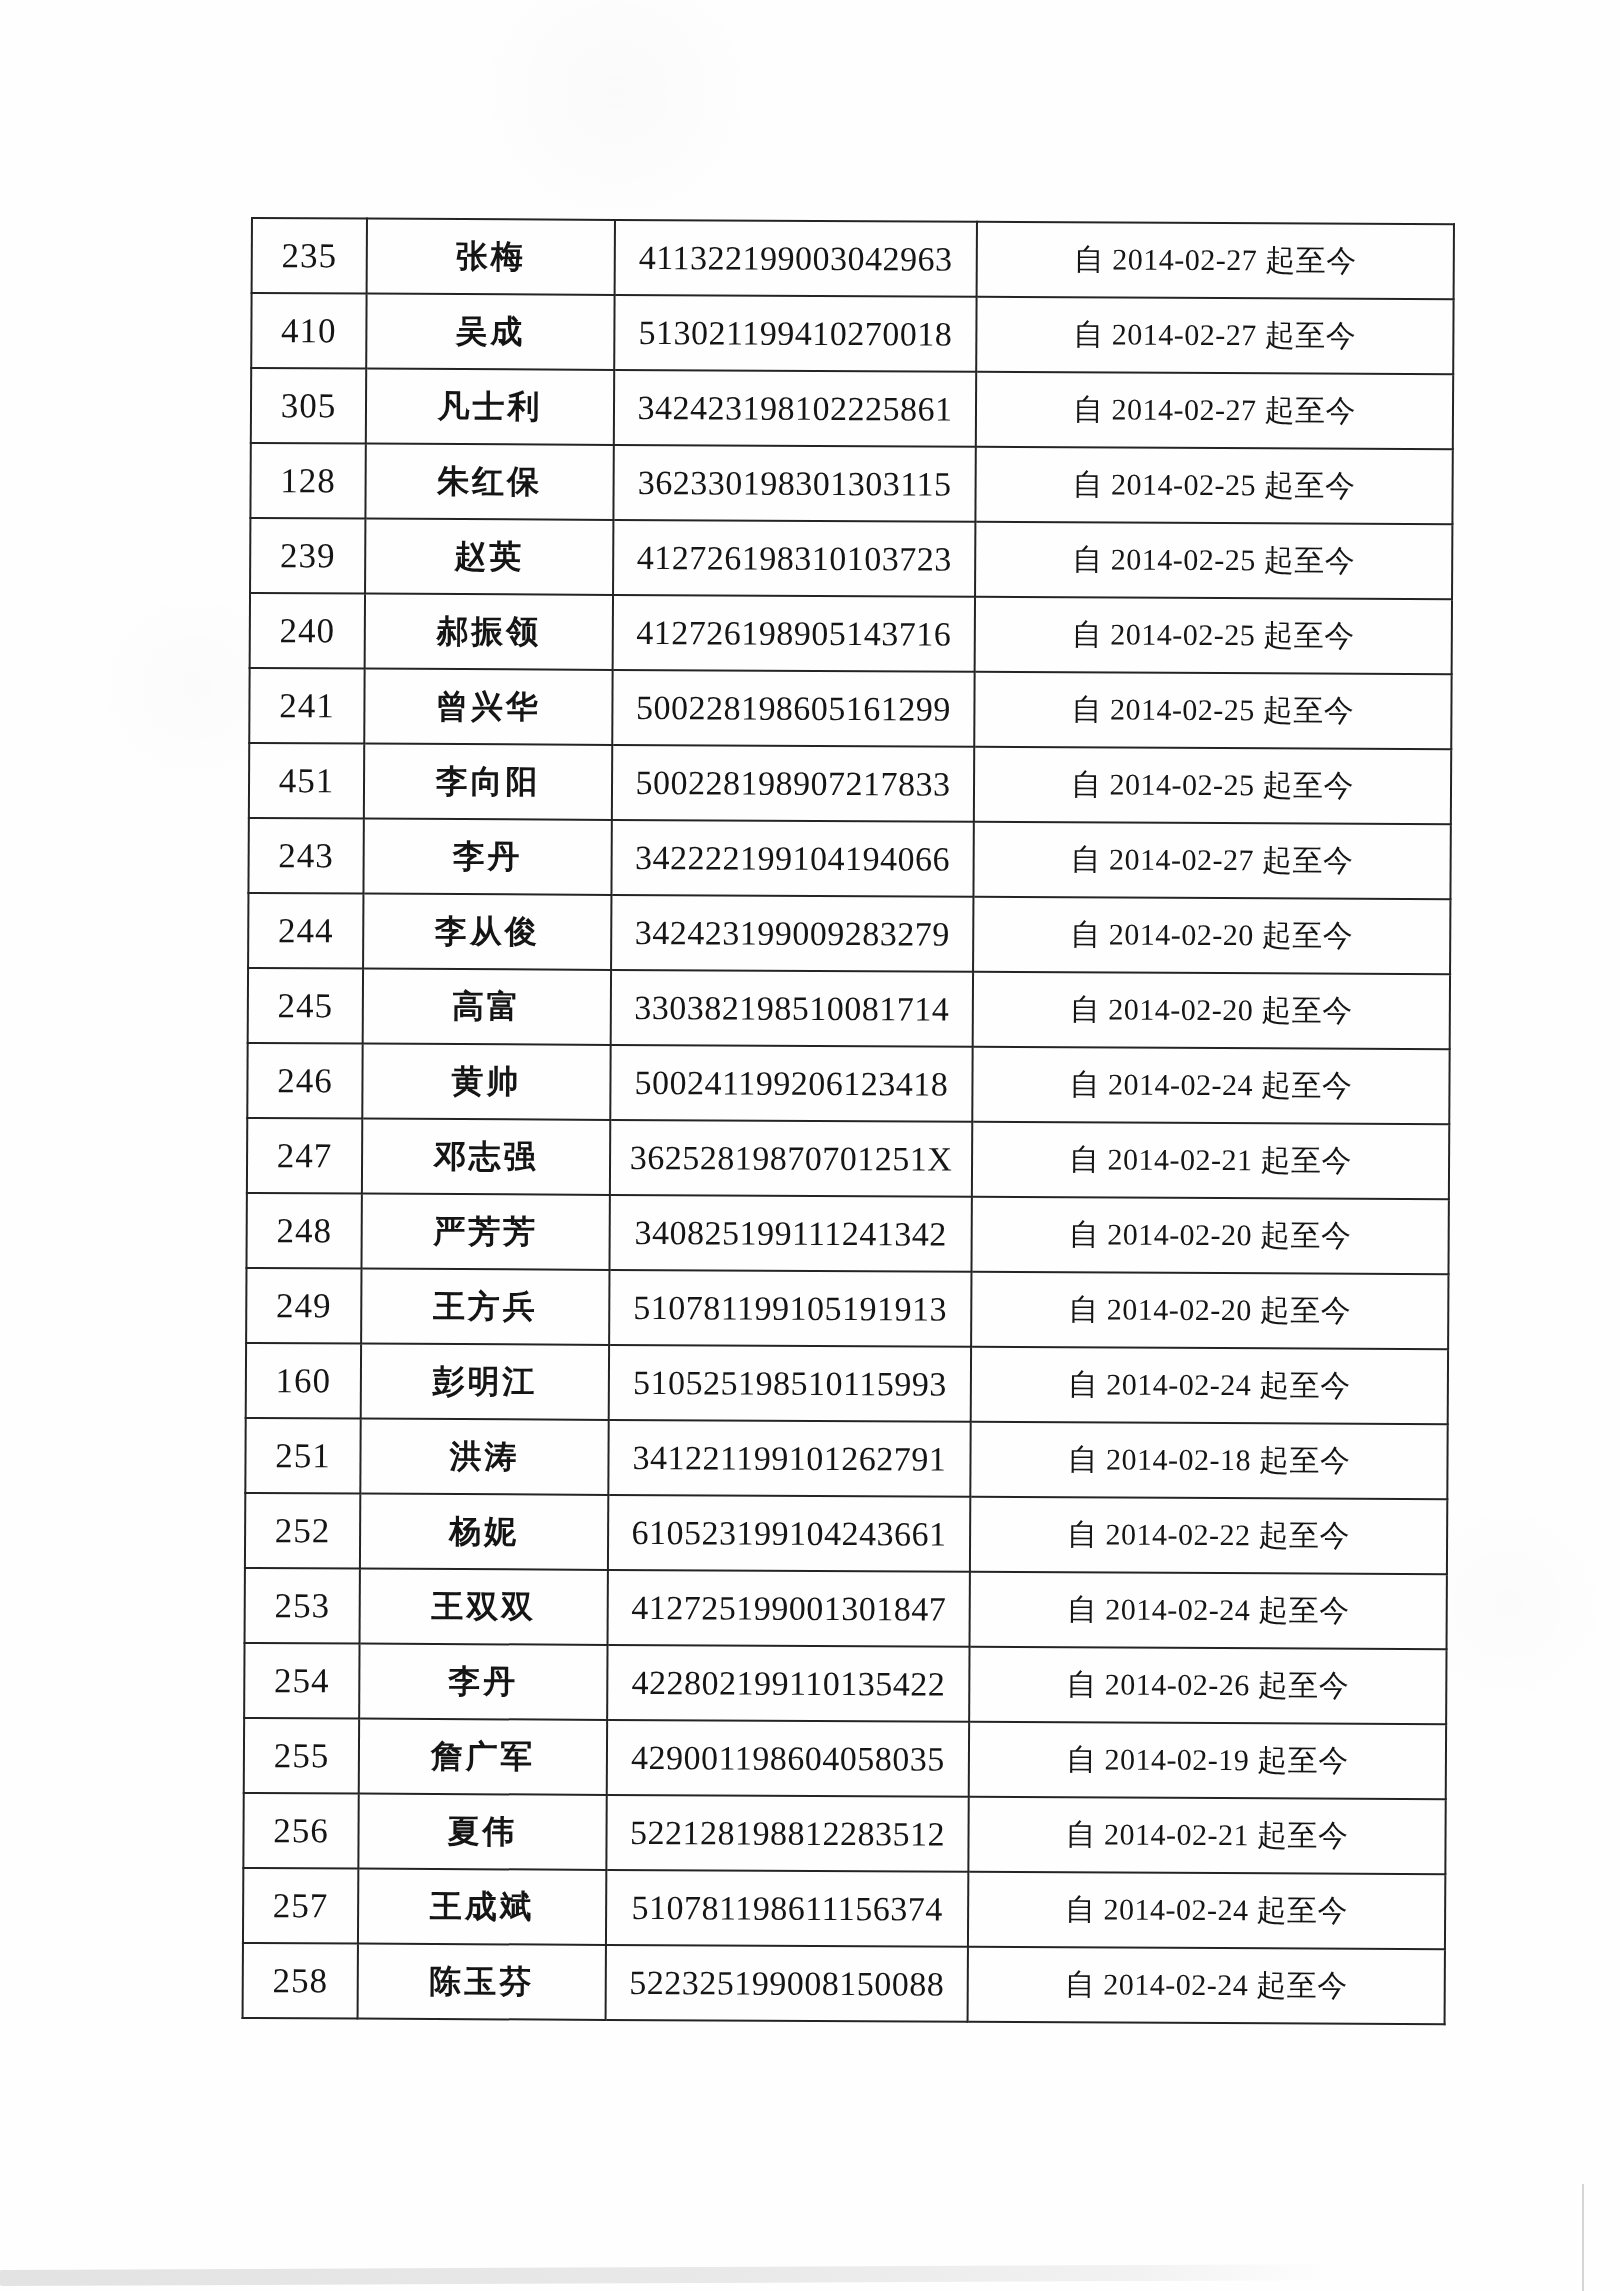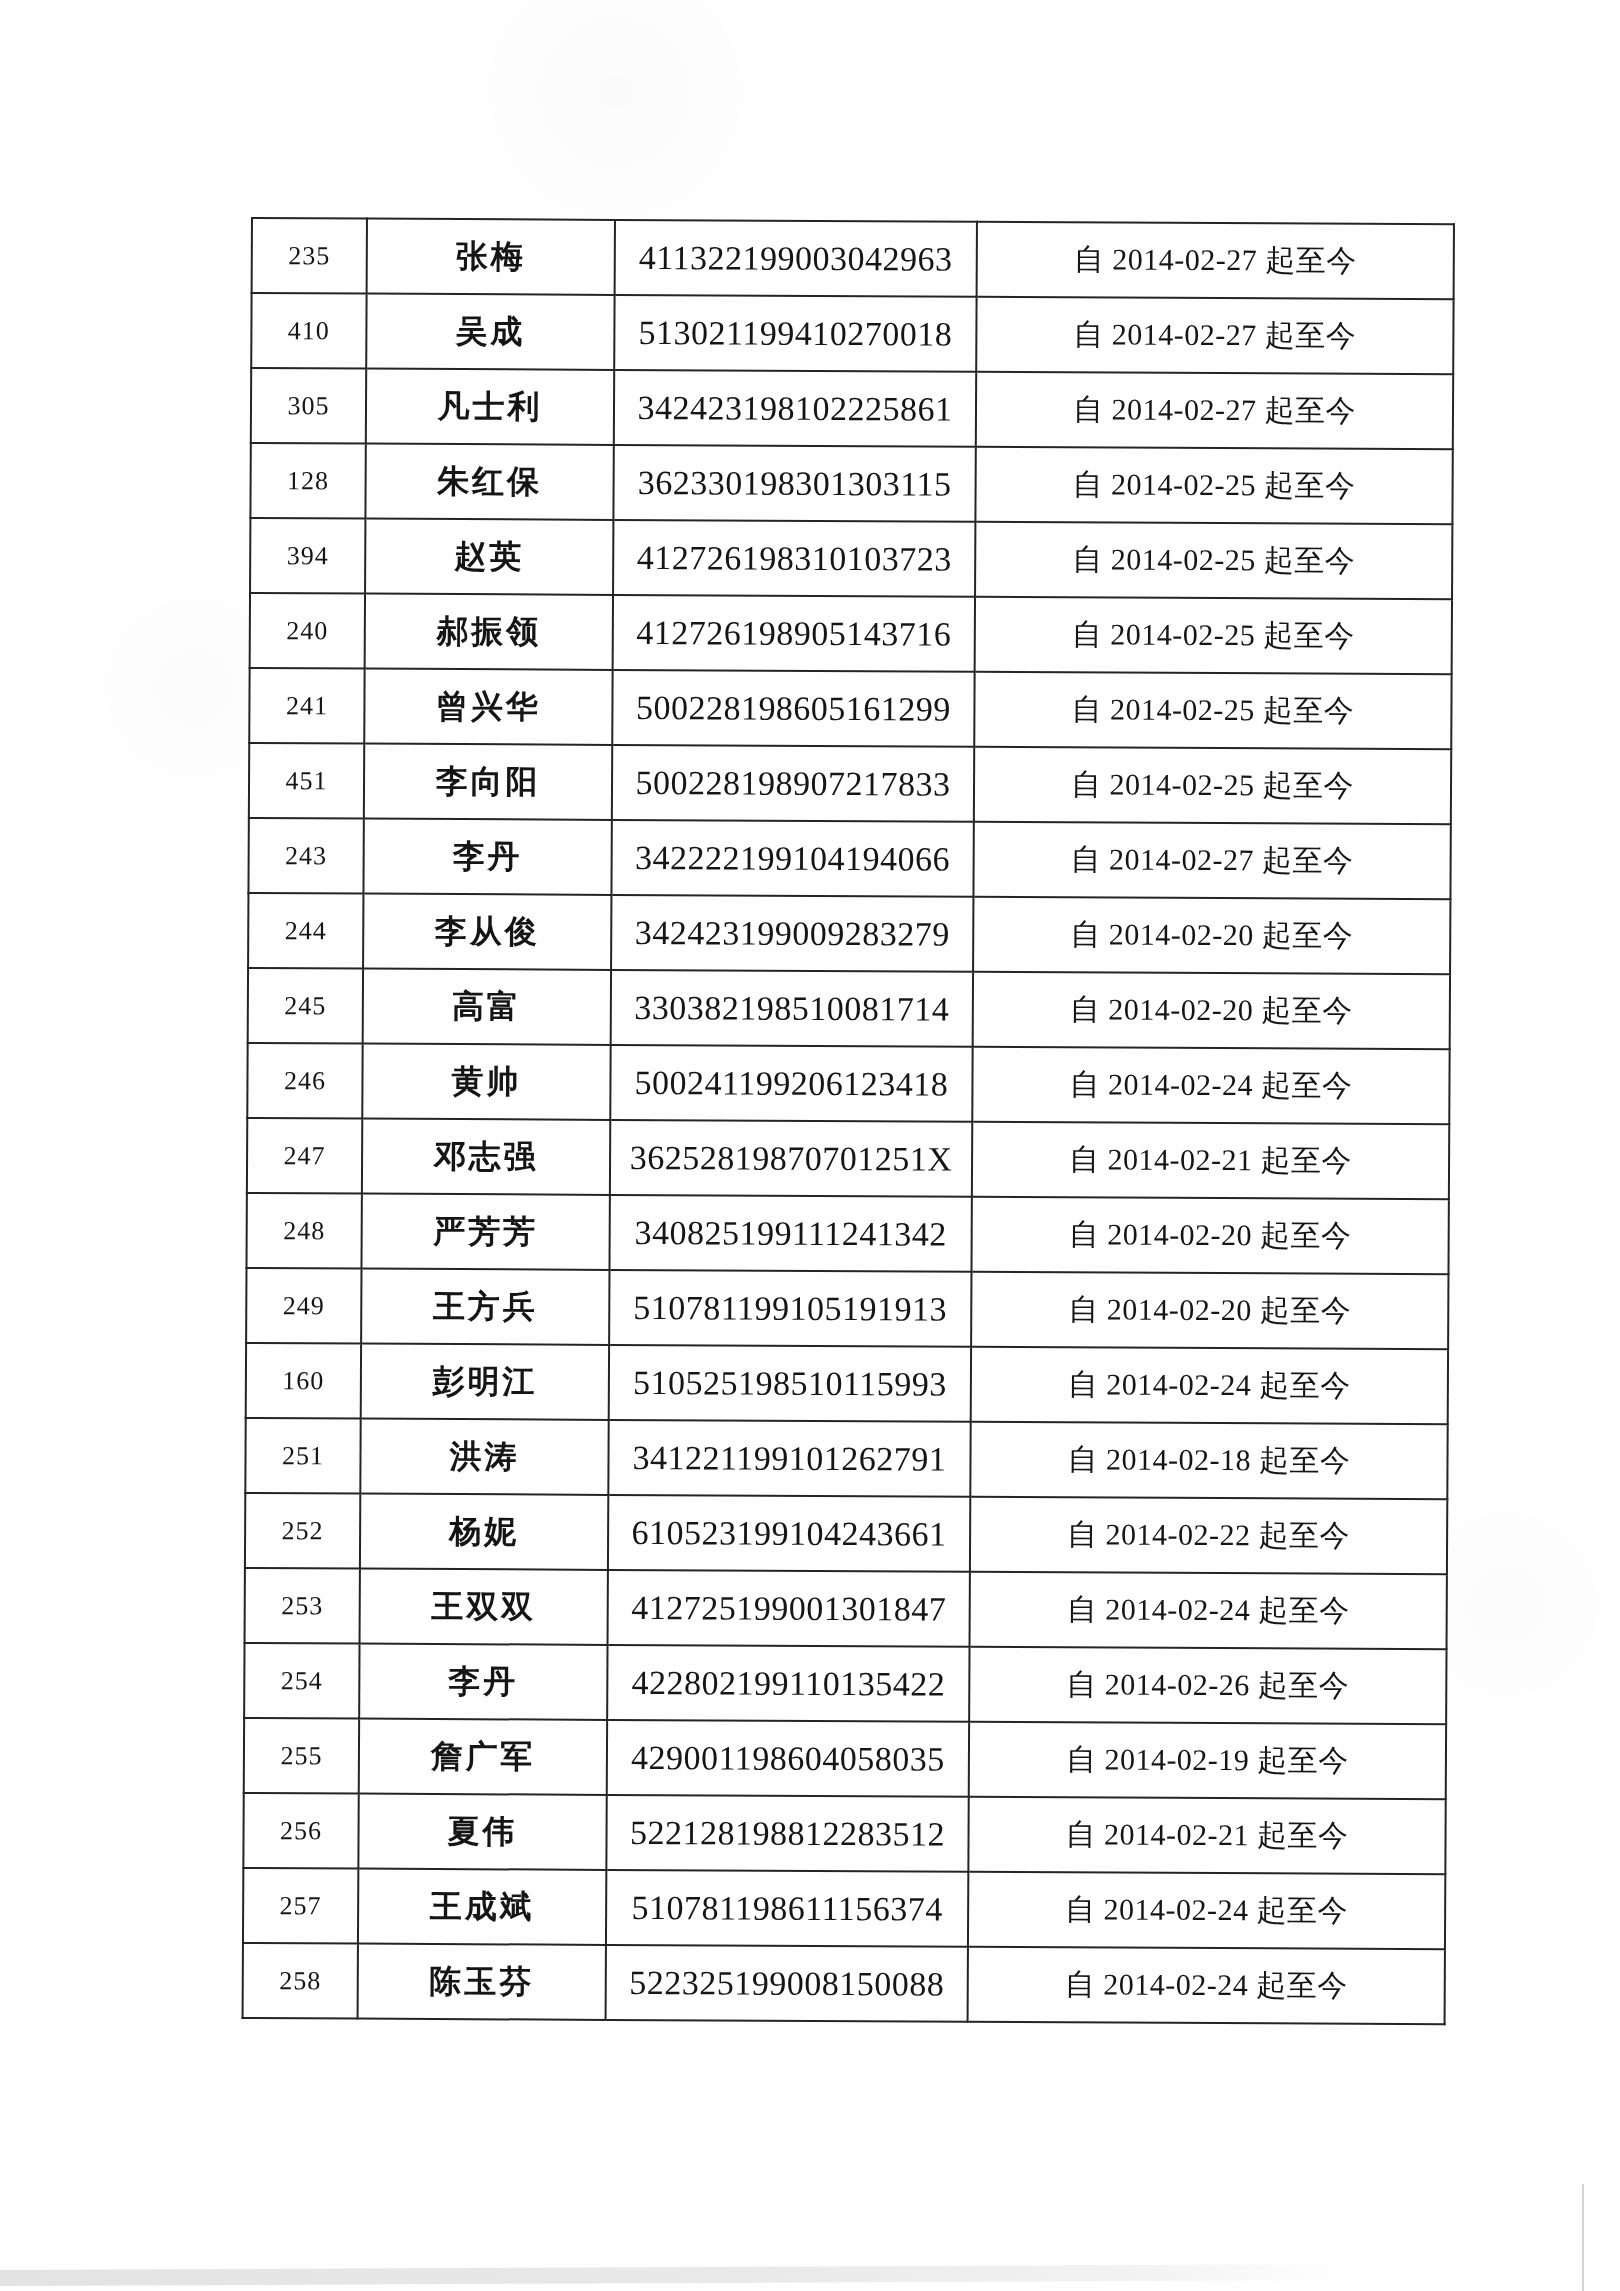--- a/index.html
+++ b/index.html
@@ -41,21 +41,21 @@
     border: 2px solid #242424;
     height: 73px;
     text-align: center;
     vertical-align: middle;
     padding: 0;
     background: #fefefe;
     overflow: hidden;
     white-space: nowrap;
   }
   td.cell-no {
-    font-size: 26px;
+    font-size: 35px;
     letter-spacing: 1px;
     border-radius: 9px;
   }
   td.cell-name {
     font-size: 32px;
     letter-spacing: 2.9px;
     font-weight: 600;
   }
   td.cell-id {
     font-size: 34px;
@@ -118,21 +118,21 @@
         <td class="cell-id">342423198102225861</td>
         <td class="cell-period">自 2014-02-27 起至今</td>
       </tr>
         <tr>
         <td class="cell-no">128</td>
         <td class="cell-name">朱红保</td>
         <td class="cell-id">362330198301303115</td>
         <td class="cell-period">自 2014-02-25 起至今</td>
       </tr>
         <tr>
-        <td class="cell-no">394</td>
+        <td class="cell-no">239</td>
         <td class="cell-name">赵英</td>
         <td class="cell-id">412726198310103723</td>
         <td class="cell-period">自 2014-02-25 起至今</td>
       </tr>
         <tr>
         <td class="cell-no">240</td>
         <td class="cell-name">郝振领</td>
         <td class="cell-id">412726198905143716</td>
         <td class="cell-period">自 2014-02-25 起至今</td>
       </tr>

